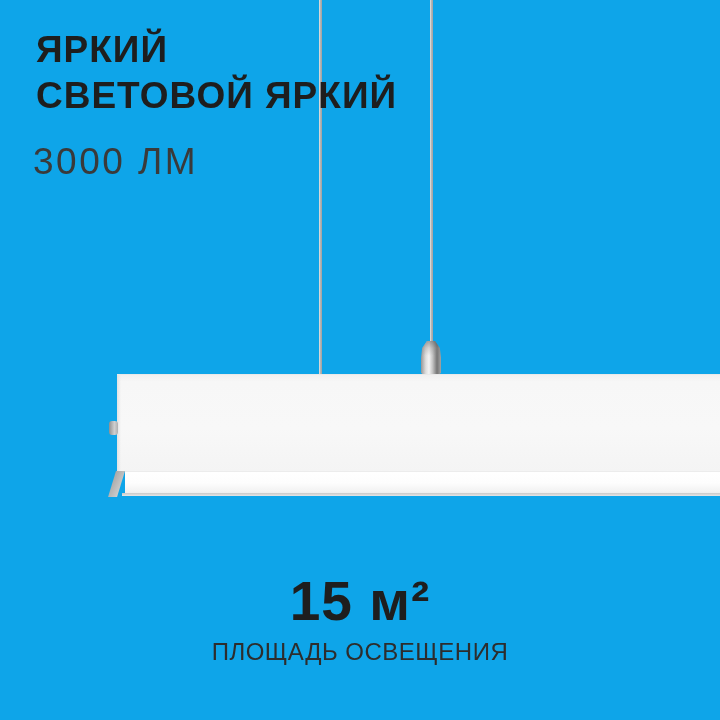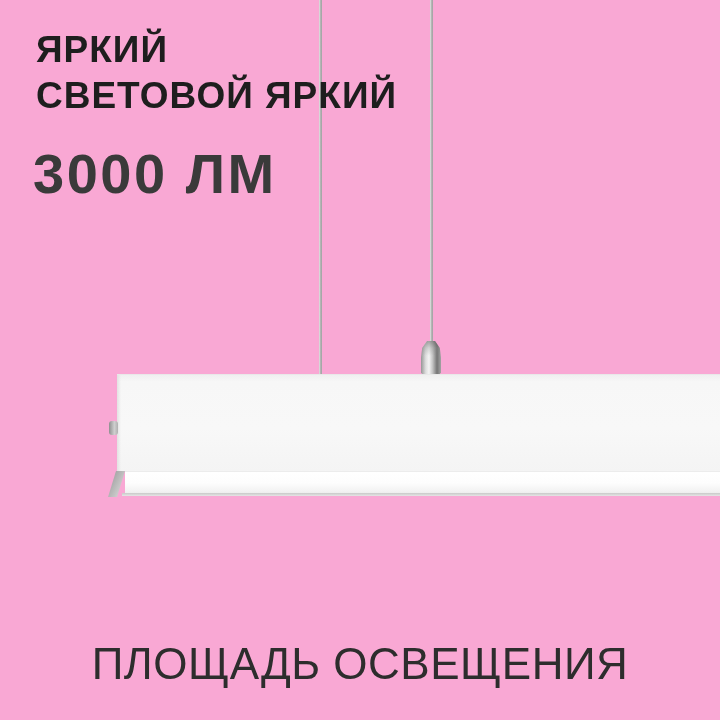--- a/index.html
+++ b/index.html
@@ -5,21 +5,21 @@
   html, body {
     margin: 0;
     padding: 0;
     background: #ffffff;
     font-family: "Liberation Sans", "DejaVu Sans", sans-serif;
   }
   .stage {
     position: relative;
     width: 720px;
     height: 720px;
-    background: #f9a8d4;
+    background: #0ea5e9;
     overflow: hidden;
   }
 
   
   .cable {
     position: absolute;
     top: 0;
     width: 3px;
     background: linear-gradient(90deg, #e3e3e3 0%, #c9c9c9 35%, #9a9a9a 70%, #b8b8b8 100%);
     z-index: 1;
@@ -112,23 +112,23 @@
     letter-spacing: 1px;
     color: #1e1e1e;
     z-index: 3;
     white-space: nowrap;
   }
 
   .lumens {
     position: absolute;
     left: 33px;
     top: 140px;
-    font-size: 56px;
+    font-size: 37px;
     line-height: 1.2;
-    font-weight: 700;
+    font-weight: 400;
     letter-spacing: 2.5px;
     color: #3a3a3a;
     z-index: 3;
     white-space: nowrap;
   }
 
   .area-value {
     position: absolute;
     left: 0;
     top: 568px;
@@ -141,21 +141,21 @@
     color: #1e1e1e;
     z-index: 3;
   }
 
   .area-label {
     position: absolute;
     left: 0;
     top: 638px;
     width: 720px;
     text-align: center;
-    font-size: 44px;
+    font-size: 24px;
     line-height: 1.2;
     font-weight: 300;
     letter-spacing: 0.5px;
     color: #2d2d2d;
     z-index: 3;
   }
 </style>
 </head>
 <body>
 
@@ -173,16 +173,17 @@
     <div class="lamp-rim"></div>
   </div>
 
   <div class="headline">
     <div>ЯРКИЙ</div>
     <div>СВЕТОВОЙ ЯРКИЙ</div>
   </div>
 
   <div class="lumens">3000 ЛМ</div>
 
+  <div class="area-value">15 м²</div>
 
   <div class="area-label">ПЛОЩАДЬ ОСВЕЩЕНИЯ</div>
 
 </div>
 
 </body></html>

